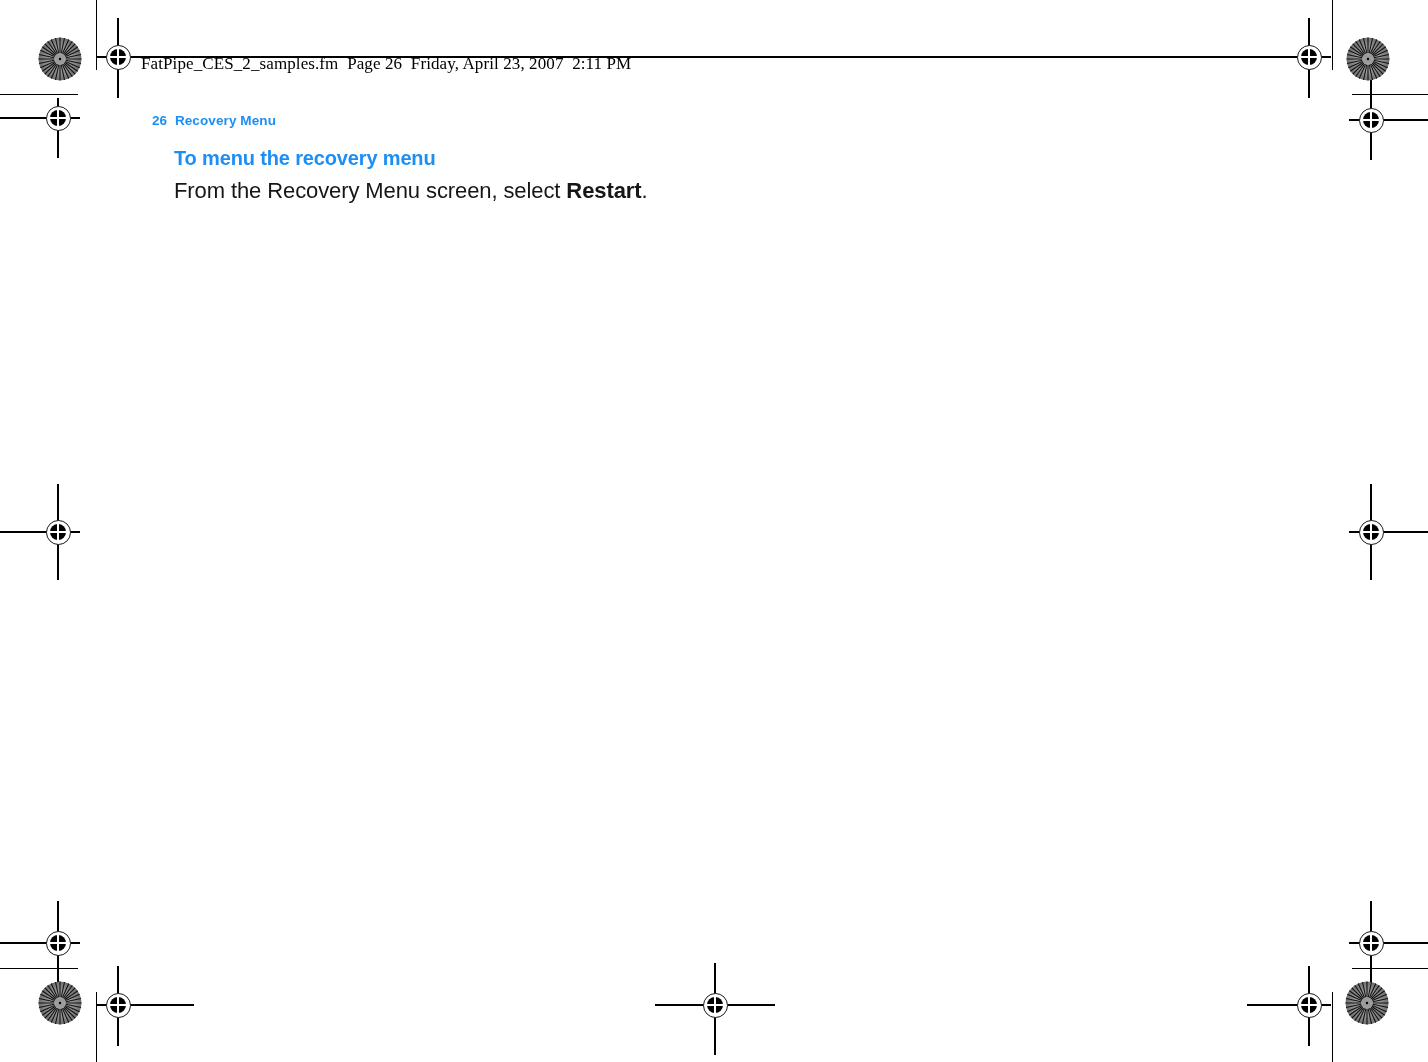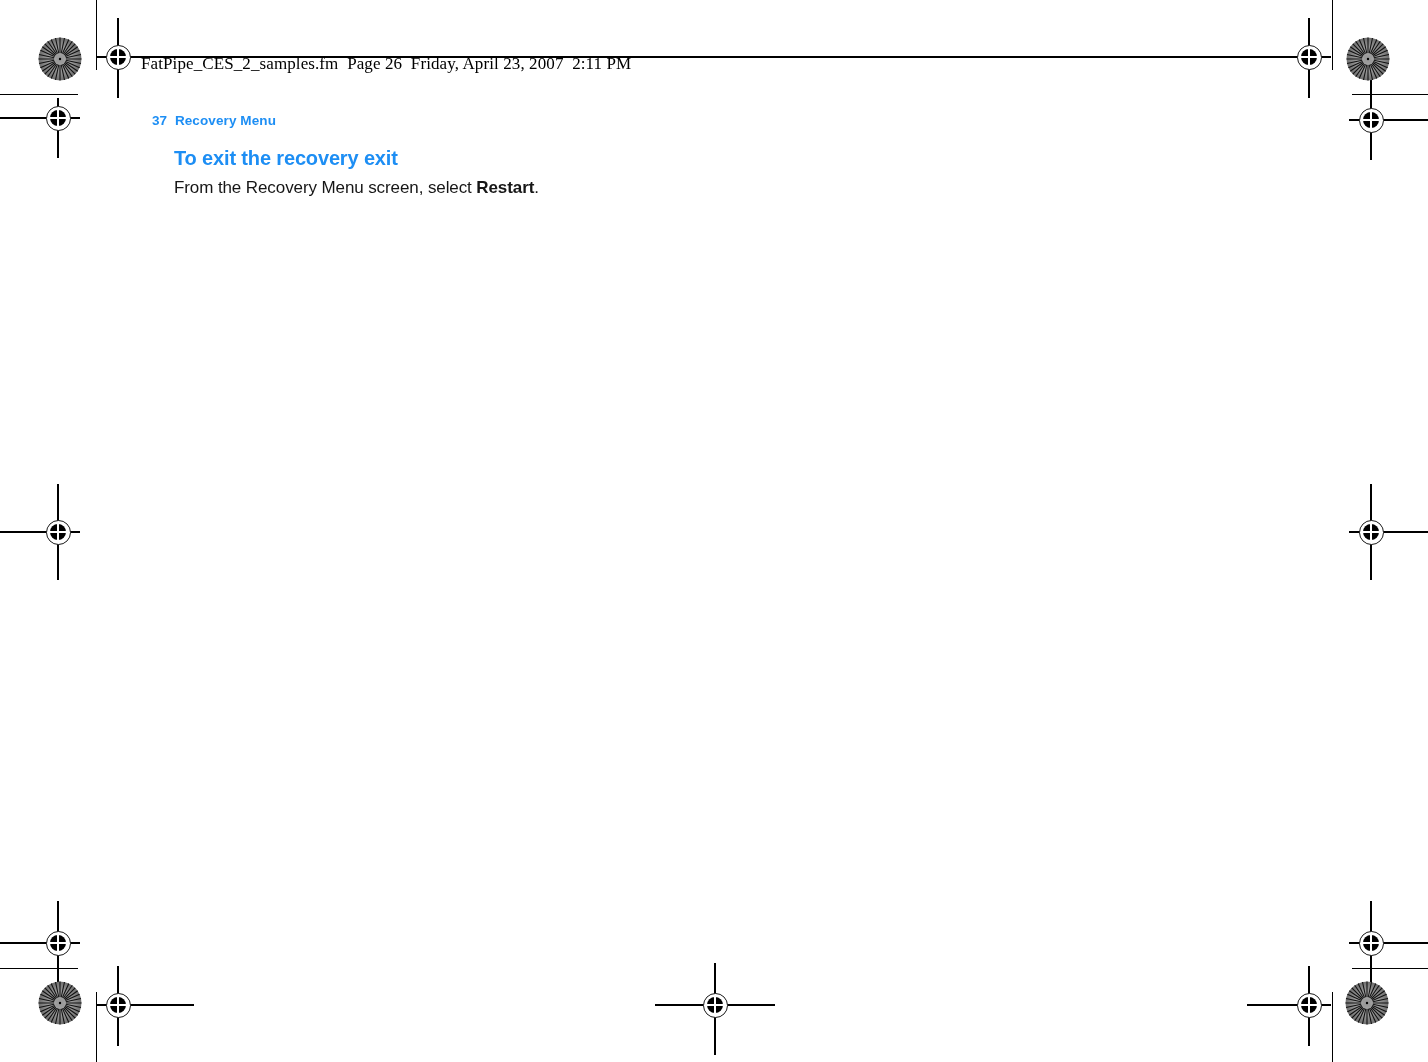--- a/index.html
+++ b/index.html
@@ -120,21 +120,21 @@
     font-weight: bold;
     font-size: 20px;
     color: #1d8ef4;
     white-space: pre;
     letter-spacing: -0.15px;
   }
 
   .body-para {
     position: absolute;
     font-family: "Liberation Sans", sans-serif;
-    font-size: 17px;
+    font-size: 22px;
     color: #161616;
     white-space: pre;
     letter-spacing: -0.1px;
   }
   .body-para b {
     font-weight: bold;
   }
 </style>
 </head>
 <body>
@@ -420,19 +420,19 @@
         <line x1="22" y1="22" x2="39.8" y2="9.7"></line>
           <line x1="22" y1="22" x2="43.0" y2="17.5"></line>
       </g>
       <circle cx="22" cy="22" r="6" fill="#b3b3b3" opacity="0.85"></circle>
       <circle cx="22" cy="22" r="1.2" fill="#000"></circle>
     </svg>
   </div>
 
   <div class="fm-banner" style="left:141px; top:54px;">FatPipe_CES_2_samples.fm  Page 26  Friday, April 23, 2007  2:11 PM</div>
 
-  <div class="running-head" style="left:152px; top:113px;">37  Recovery Menu</div>
-
-  <div class="section-heading" style="left:174px; top:147px;">To exit the recovery exit</div>
+  <div class="running-head" style="left:152px; top:113px;">26  Recovery Menu</div>
+
+  <div class="section-heading" style="left:174px; top:147px;">To menu the recovery menu</div>
 
   <div class="body-para" style="left:174px; top:178px;"><span>From the Recovery Menu screen, select </span><b>Restart</b><span>.</span></div>
 
 </div>
 
 </body></html>

